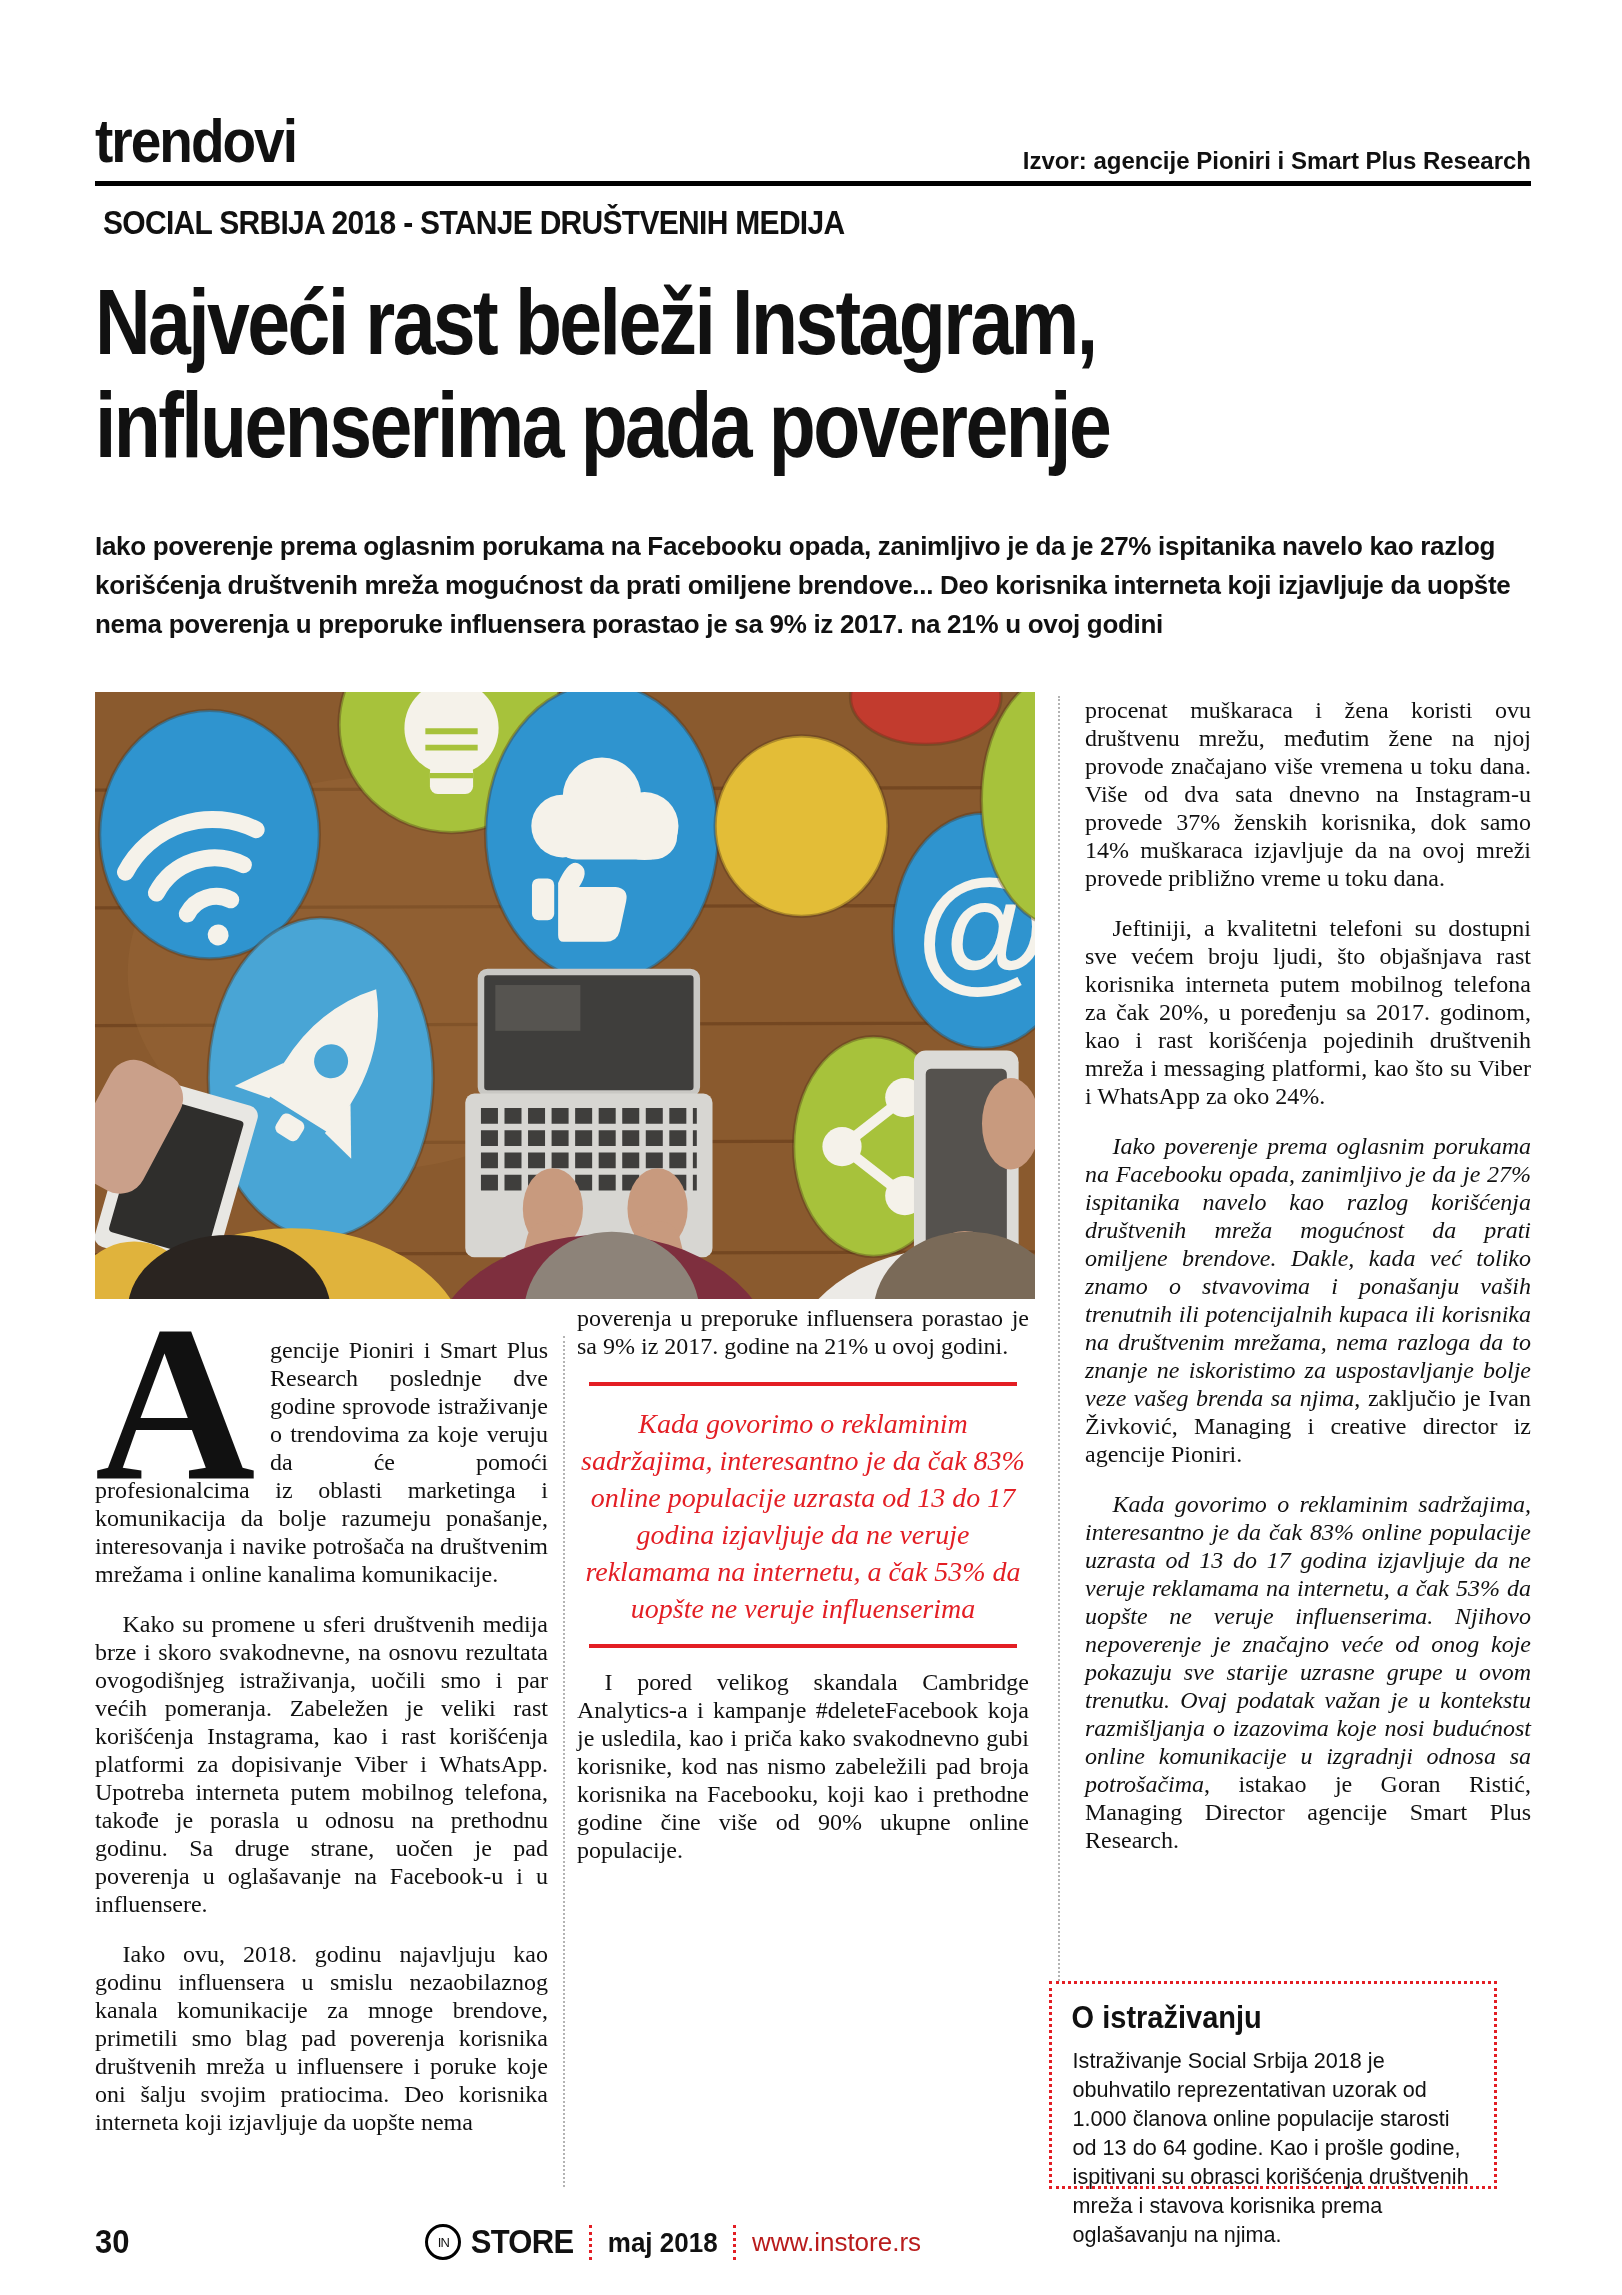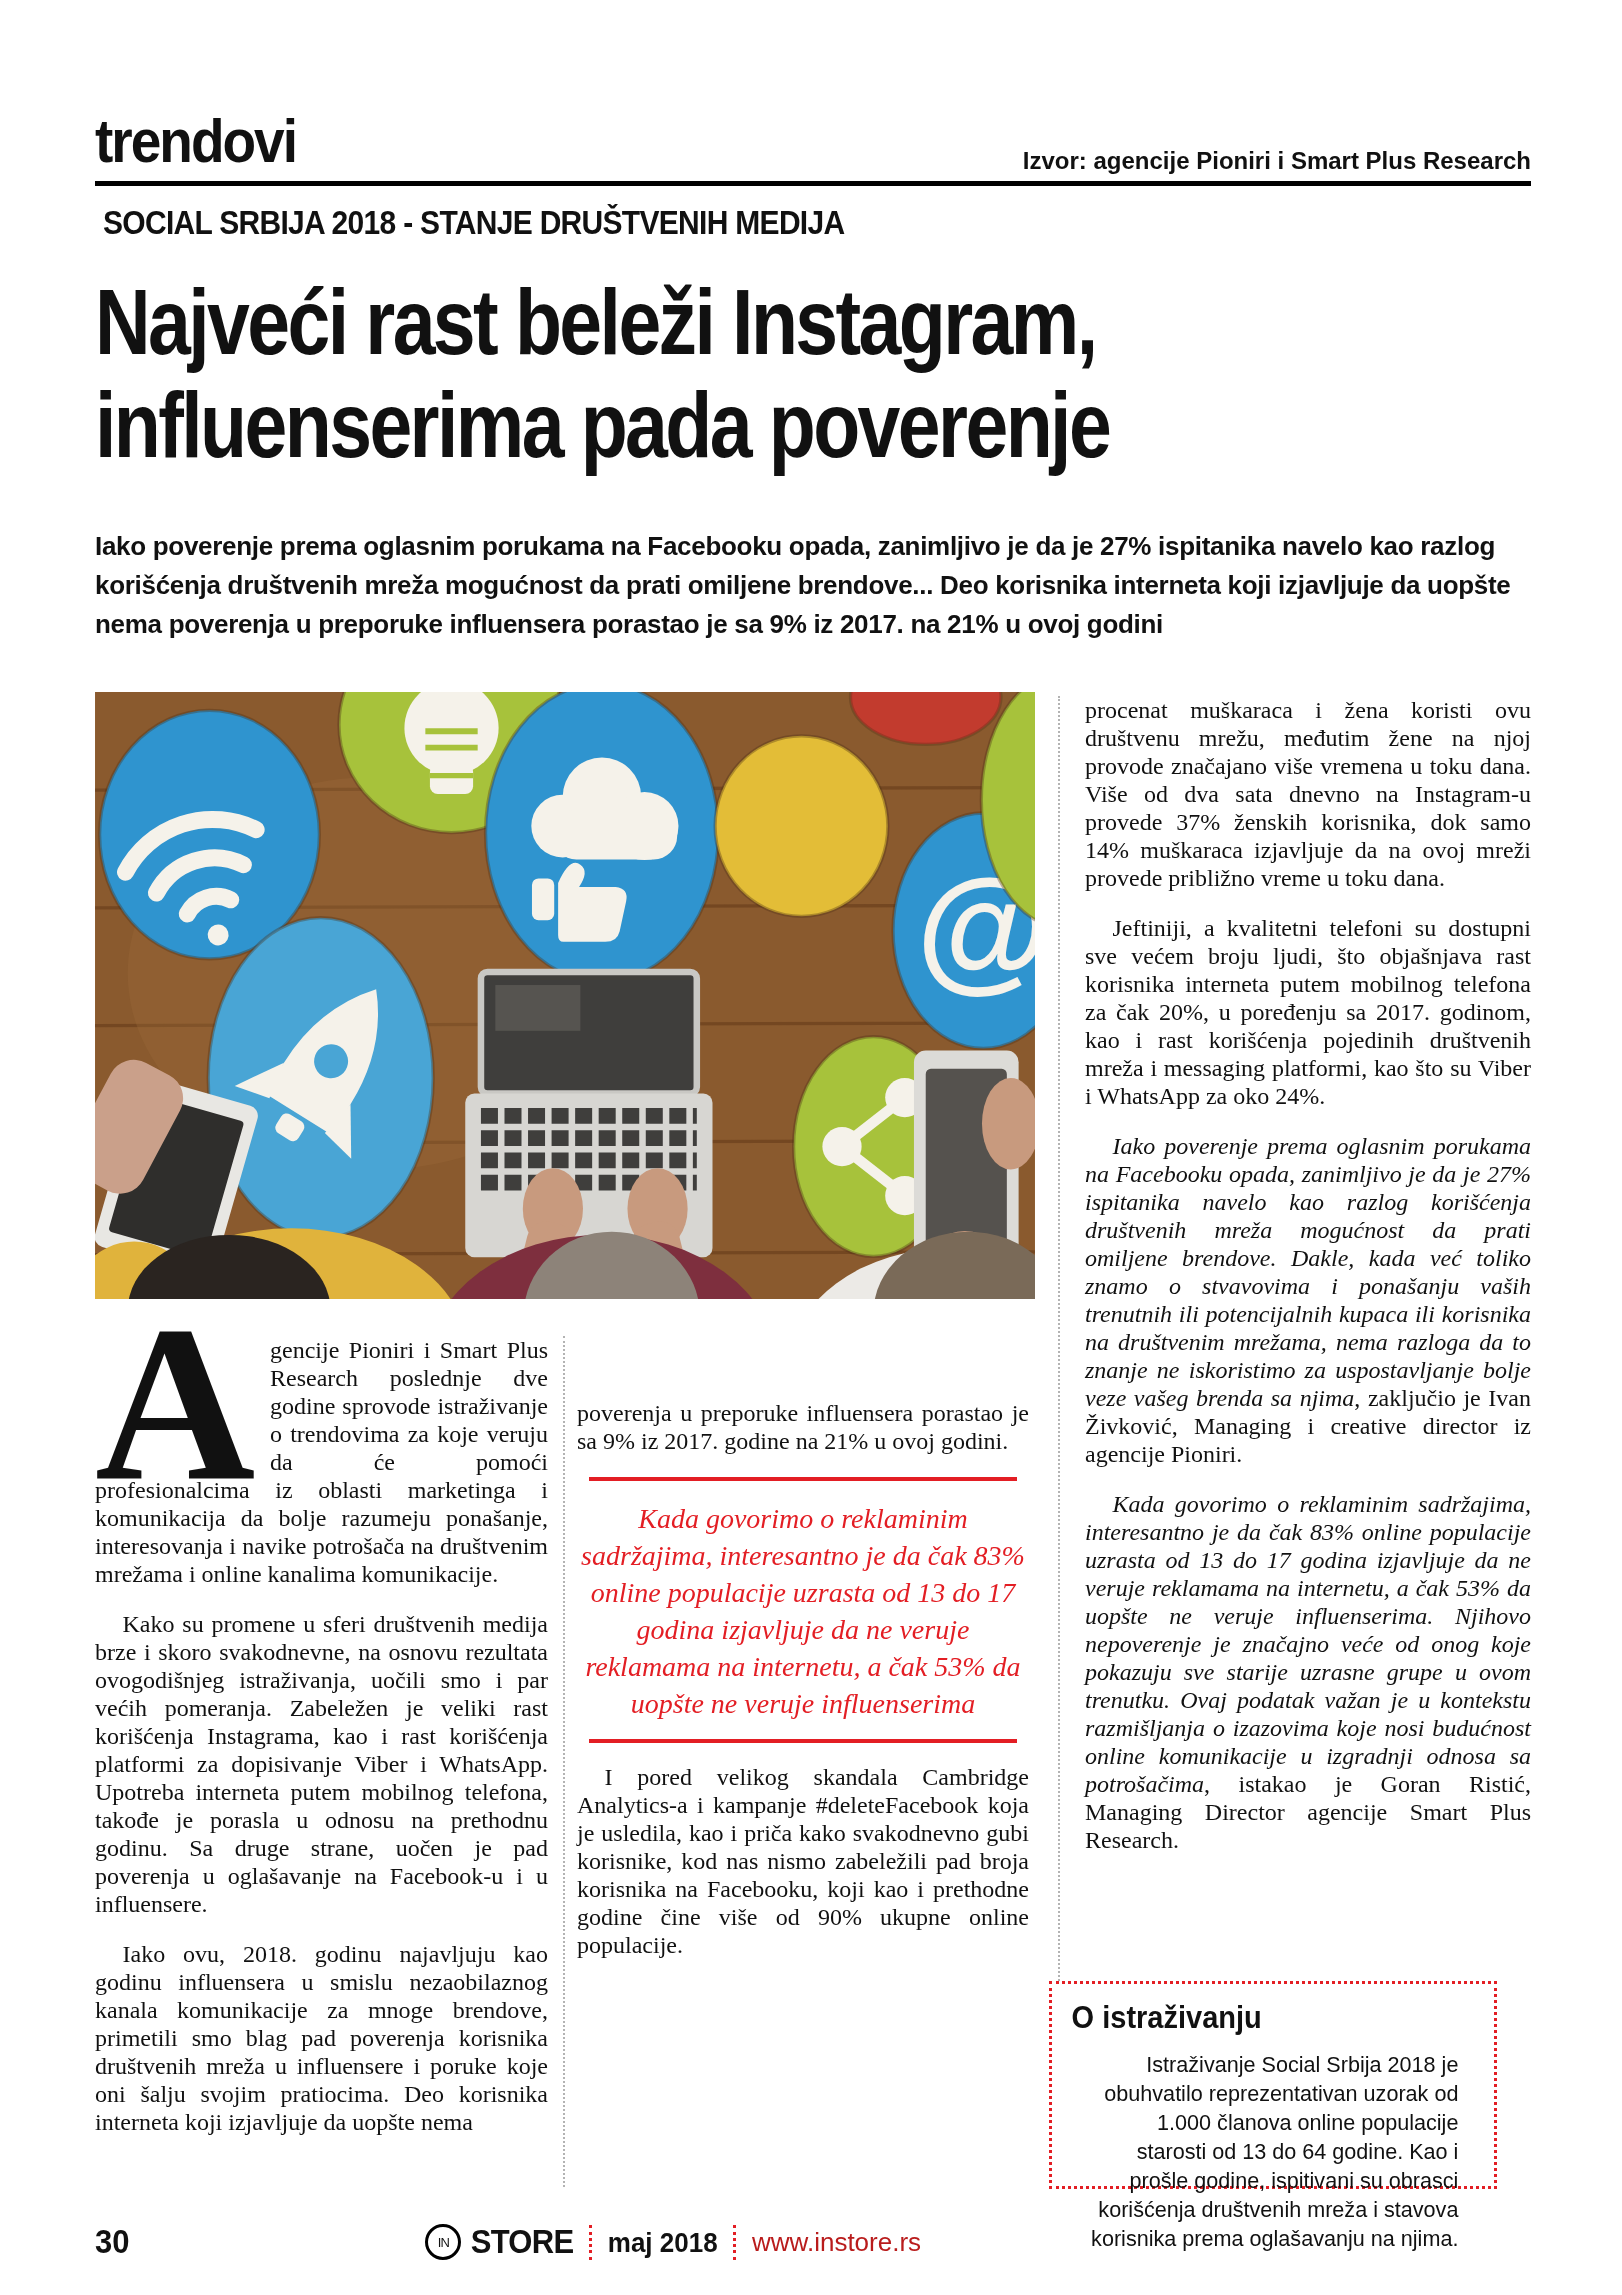--- a/index.html
+++ b/index.html
@@ -21,21 +21,21 @@
           font-size:26px; line-height:1.5; letter-spacing:-0.3px; }
 
   
   #photo { left:95px; top:692px; width:940px; height:607px; overflow:hidden; }
 
   
   .col { line-height:28px; font-size:24px; text-align:justify; }
   .col p { margin:0 0 22px 0; text-indent:27.5px; }
   .col p.noindent { text-indent:0; }
   #col1 { left:95px;  top:1336px; width:453px; }
-  #col2 { left:577px;  top:1399px; width:452px; }
+  #col2 { left:577px;  top:1304px; width:452px; }
   #col3 { left:1085px; top:696px; width:446px; }
   .italic { font-style:italic; }
 
   .vdivider { border-left:2px dotted #b3b3b3; width:0; }
   #divider-a { left:563px;  top:1336px; height:851px; }
   #divider-b { left:1058px; top:696px; height:1493px; }
 
   
   .dropcap-box { float:left; width:175px; height:139px; }
   .dropcap { display:block; font-size:222px; line-height:0.62; font-weight:bold;
@@ -44,21 +44,21 @@
   
   .qrule { height:3.9px; background:#e31e24; margin:17px 11.8px 19.6px 11.8px; }
   #pull-quote { color:#e31e24; font-style:italic; text-align:center; font-size:28px; line-height:37px;
                 margin:0; text-indent:0; }
 
   
   #about-box { left:1049px; top:1981px; width:448px; height:208px; box-sizing:border-box;
                border:3.3px dotted #e31e24; padding:17px 19.6px; background:#fff; }
   #about-title { font-family:"Liberation Sans", sans-serif; font-weight:bold; font-size:29px; margin:0 0 11.8px 0;
                  transform:scaleY(1.05); transform-origin:left top; }
-  #about-body { font-family:"Liberation Sans", sans-serif; font-size:21.6px; line-height:29px; margin:16px; text-align:right; }
+  #about-body { font-family:"Liberation Sans", sans-serif; font-size:21.6px; line-height:29px; margin:1px; text-align:left; }
 
   
   #footer { left:95px; top:2224px; width:1436px; display:flex; align-items:center;
             font-family:"Liberation Sans", sans-serif; }
   #page-num { font-weight:bold; font-size:31px; transform:scaleY(1.1); }
   #logo-group { display:flex; align-items:center; margin-left:296px; }
   #logo-circle { width:30px; height:30px; border:3.9px solid #000; border-radius:50%;
                  display:flex; align-items:center; justify-content:center;
                  font-weight:normal; font-size:13px; letter-spacing:-0.7px; }
   #logo-store { font-weight:bold; font-size:31px; margin-left:9.2px; letter-spacing:-0.7px; transform:scaleY(1.1); }

